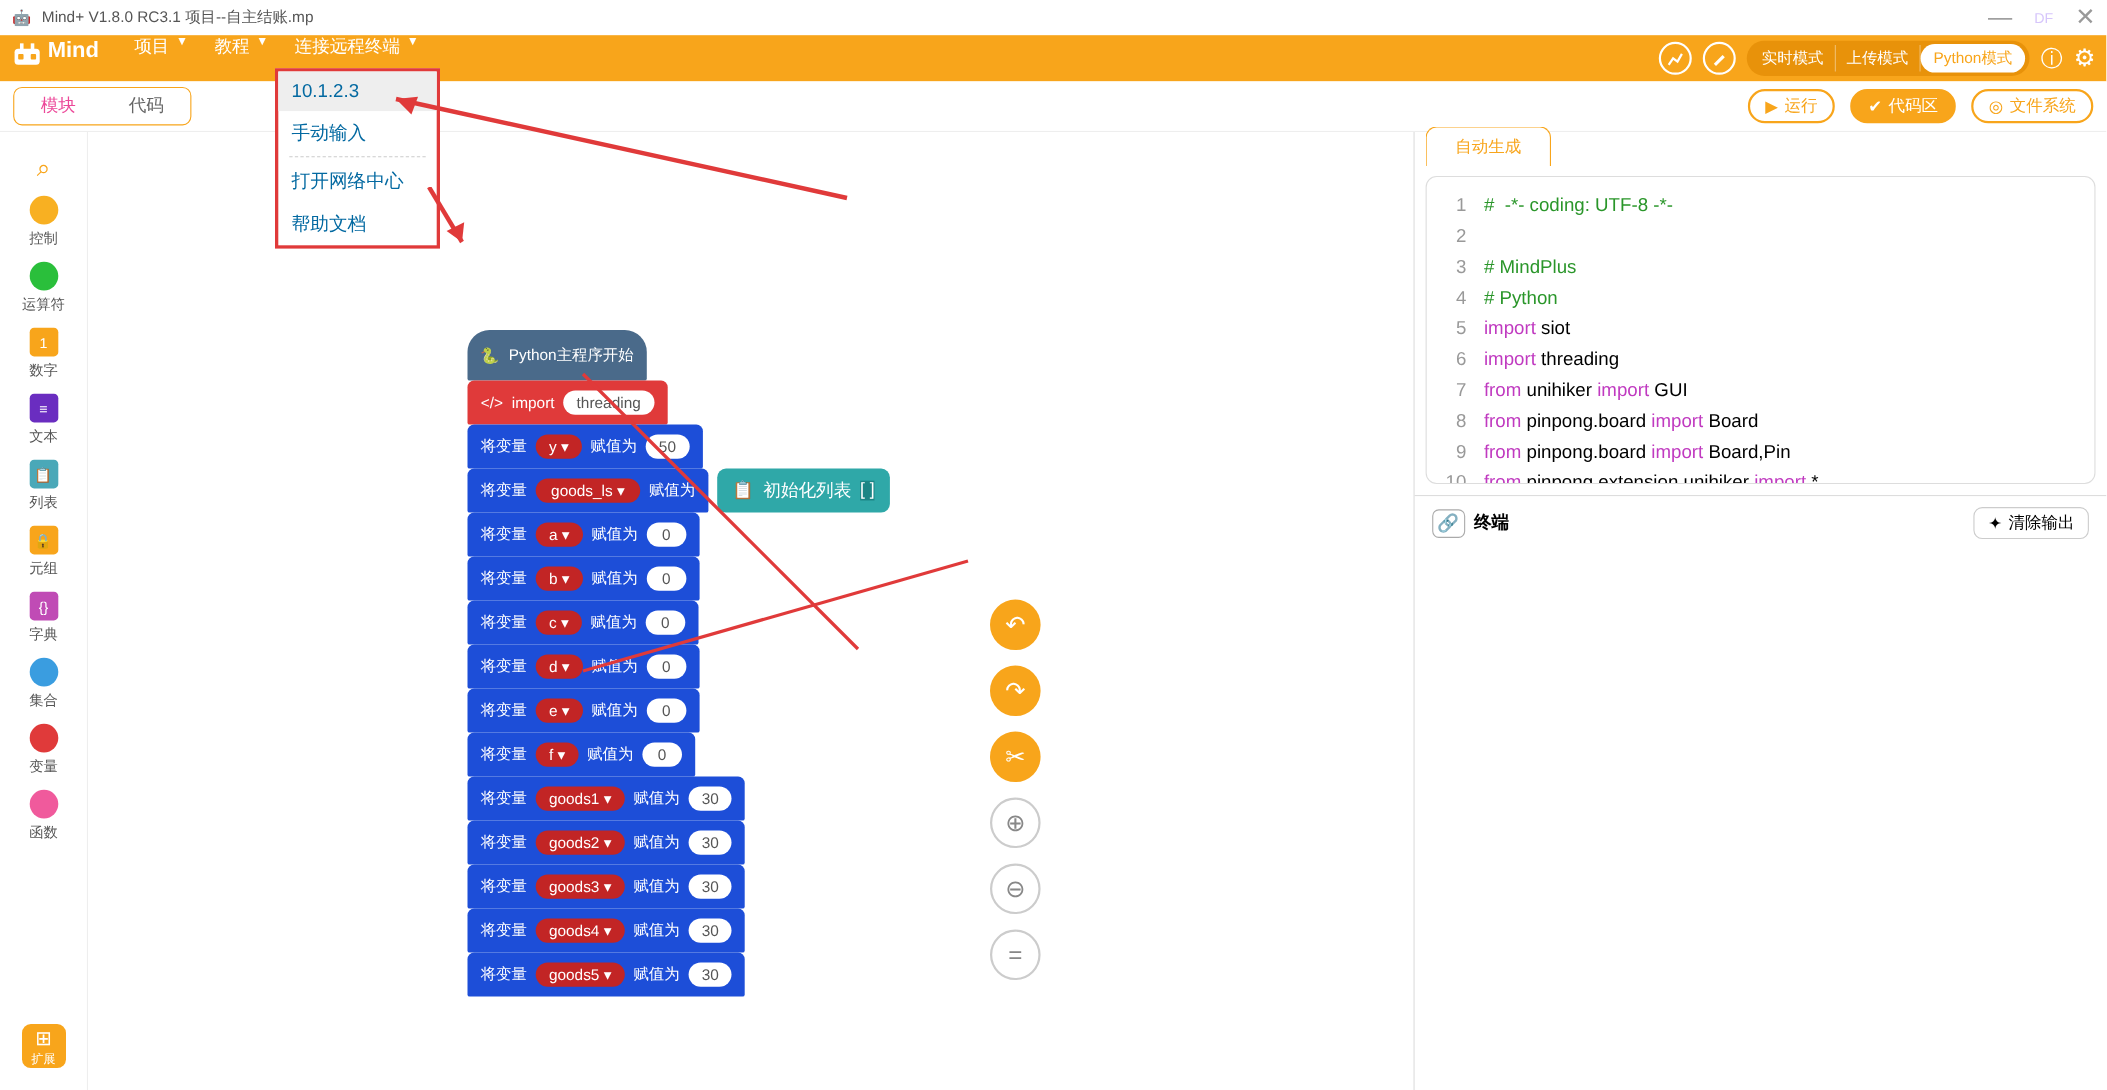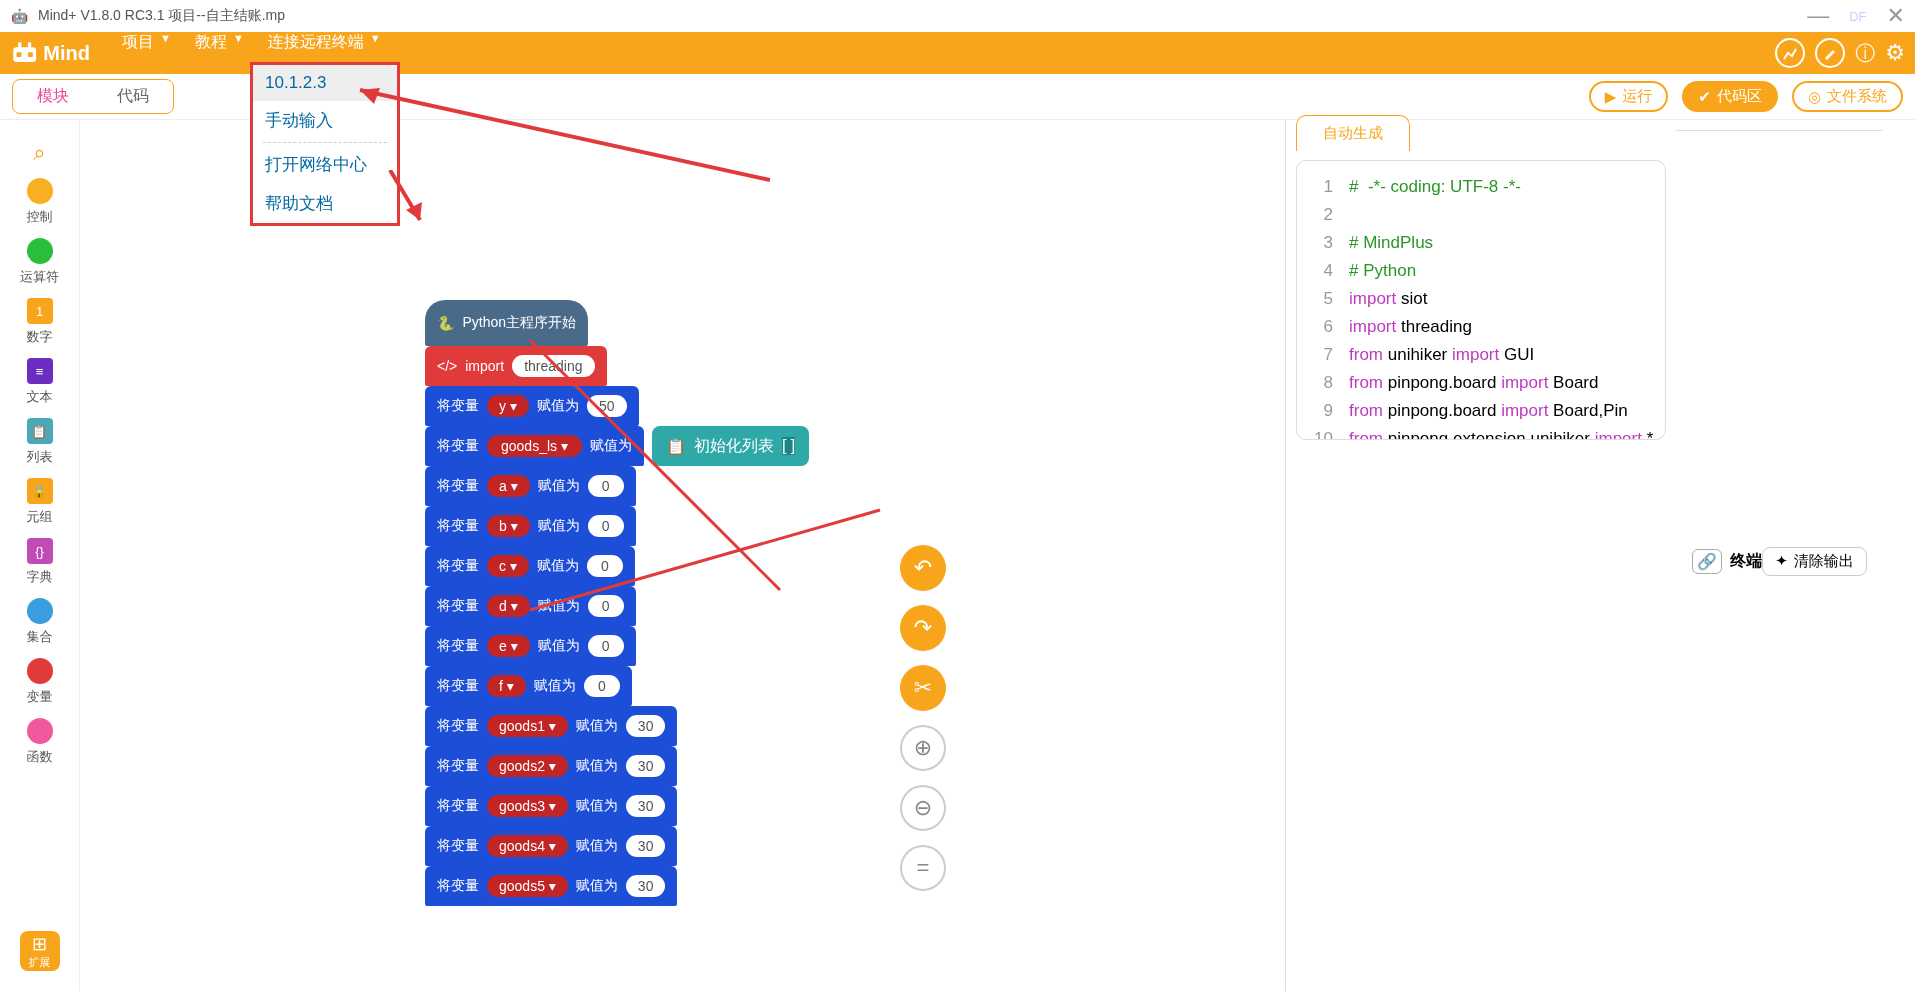--- a/index.html
+++ b/index.html
@@ -1,21 +1,21 @@
 <!DOCTYPE html>
 <html><head>
 <meta charset="utf-8">
 <style>
 *{box-sizing:border-box;margin:0;padding:0;font-family:"Microsoft YaHei",Arial,sans-serif}
 body{background:#fff;width:1915px;height:991px;overflow:hidden;position:relative}
 .title-bar{height:32px;background:#fff;display:flex;align-items:center;padding:0 10px;font-size:14px;color:#555}
 .title-bar .logo{width:20px;height:20px;margin-right:8px;display:inline-flex;align-items:center;justify-content:center}
 .title-bar .win-controls{margin-left:auto;display:flex;gap:20px;align-items:center}
 .menu-bar{height:42px;background:#f8a51b;display:flex;align-items:center;padding:0 10px;color:#fff}
-.menu-bar .logo-main{width:80px;height:36px;display:flex;align-items:center;font-weight:bold;font-size:20px;color:#fff;margin-right:20px}
+.menu-bar .logo-main{width:80px;height:36px;display:flex;font-weight:bold;font-size:20px;color:#fff;margin-right:20px}
 .menu-item{display:flex;padding:0 12px;height:100%;cursor:pointer;font-size:16px}
 .menu-item .chev{margin-left:6px;font-size:11px}
 .menu-right{margin-left:auto;display:flex;align-items:center;gap:10px}
 .circ-btn{width:30px;height:30px;border:2px solid #fff;border-radius:50%;display:flex;align-items:center;justify-content:center;cursor:pointer}
 .mode-bar{display:flex;align-items:center;background:#e8920a;border-radius:16px;height:32px;padding:0 4px}
 .mode-seg{padding:0 10px;font-size:14px;color:#fff;border-right:1px solid rgba(255,255,255,.4);height:24px;display:flex;align-items:center}
 .mode-seg:last-child{border:none}
 .mode-active{background:#fff;color:#f8a51b;border-radius:14px;padding:0 12px;height:26px;display:flex;align-items:center;font-size:14px}
 .toolbar-row{height:46px;display:flex;align-items:center;padding:0 12px;background:#fff;border-bottom:1px solid #eee}
 .tab-group{display:flex;border:1px solid #f8a51b;border-radius:8px;overflow:hidden}
@@ -45,21 +45,21 @@
 .blk.hat{border-radius:20px 20px 2px 2px;background:#4a6a8a;height:46px}
 .blk.code{background:#e03a3a}
 .blk .drop{background:#c22525;border-radius:14px;padding:3px 12px;display:flex;align-items:center;gap:4px}
 .blk .drop.wide{padding:3px 14px}
 .blk .oval{background:#fff;color:#555;border-radius:14px;padding:3px 12px;min-width:36px;text-align:center}
 .teal-blk{display:inline-flex;align-items:center;background:#2fa8a8;color:#fff;border-radius:8px;padding:6px 14px;margin-left:8px;gap:8px}
 .teal-blk .oval{background:#1c8585;color:#fff}
 .action-btns{position:absolute;left:820px;top:425px;display:flex;flex-direction:column;gap:14px}
 .act-btn{width:46px;height:46px;border-radius:50%;background:#f8a51b;display:flex;align-items:center;justify-content:center;color:#fff;font-size:22px;border:none;cursor:pointer}
 .act-btn.gray{background:#fff;border:2px solid #ccc;color:#888}
-.right-pane{width:630px;background:#fff;border-left:1px solid #ddd;display:flex;flex-direction:row;position:relative}
+.right-pane{width:630px;background:#fff;border-left:1px solid #ddd;display:flex;flex-direction:column;position:relative}
 .code-tab{position:absolute;top:-5px;left:10px;border:1px solid #f8a51b;border-bottom:none;border-radius:10px 10px 0 0;padding:8px 26px;color:#f8a51b;background:#fff;font-size:15px;z-index:5}
 .code-area{margin-top:40px;border:1px solid #ddd;border-radius:10px;padding:12px;font-family:Consolas,monospace;font-size:17px;line-height:28px;height:280px;overflow:hidden;margin-left:10px;margin-right:10px}
 .code-line{display:flex}
 .lineno{width:40px;text-align:right;color:#999;padding-right:16px}
 .code-txt{white-space:pre}
 .kw{color:#c03ac0}.cm{color:#2a962a}
 .terminal-hdr{display:flex;align-items:center;padding:10px 16px;border-top:1px solid #ddd;margin-top:10px}
 .terminal-hdr .lbl{font-weight:bold;font-size:16px;margin-left:8px}
 .terminal-hdr .clear{margin-left:auto;display:flex;align-items:center;gap:6px;border:1px solid #ccc;border-radius:8px;padding:4px 12px;font-size:15px;cursor:pointer}
 .terminal-body{padding:10px 16px;font-family:Consolas,monospace;font-size:17px;line-height:26px;color:#333;flex:1}
@@ -109,20 +109,25 @@
     <div class="circ-btn">
         <svg width="16" height="16" viewBox="0 0 16 16">
           <path d="M2 14 L6 8 L10 11 L14 4" stroke="#fff" stroke-width="2" fill="none"></path>
         </svg>
       </div>
     <div class="circ-btn">
         <svg width="14" height="14" viewBox="0 0 14 14">
           <path d="M2 12 L10 4 L12 6 L4 14 Z" fill="#fff"></path>
         </svg>
       </div>
+    <div class="mode-bar">
+      <div class="mode-seg">实时模式</div>
+      <div class="mode-seg">上传模式</div>
+      <div class="mode-active">Python模式</div>
+    </div>
     <span style="color:#fff;font-size:20px">ⓘ</span>
     <span style="color:#fff;font-size:22px">⚙</span>
   </div>
 </div>
 
 <div class="dropdown">
   <div class="dd-item hi">10.1.2.3</div>
   <div class="dd-item">手动输入</div>
   <div class="dd-sep"></div>
   <div class="dd-item">打开网络中心</div>

